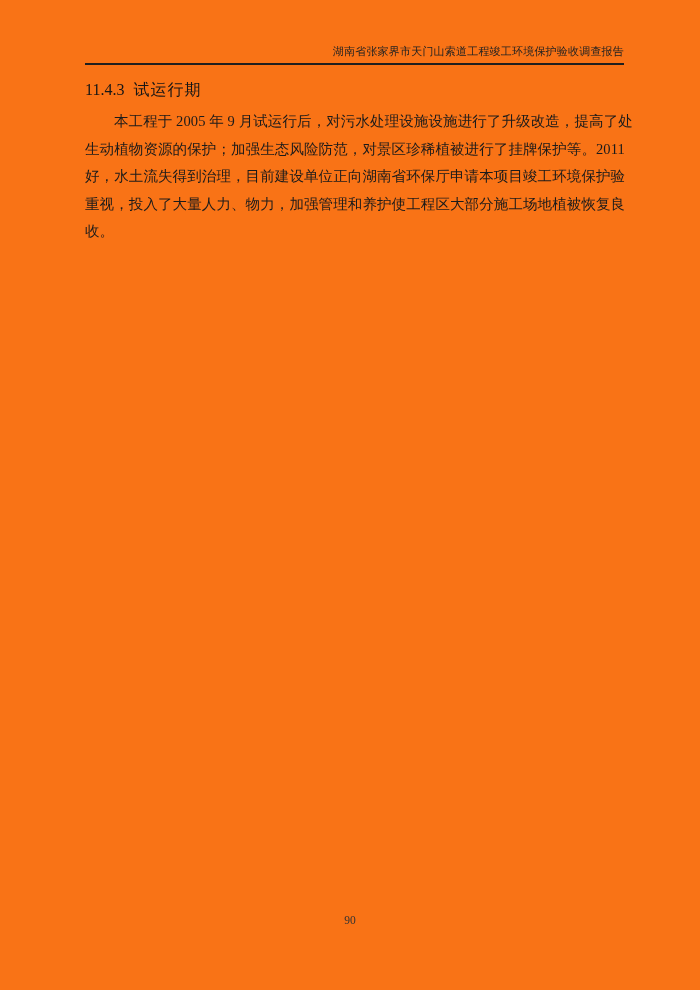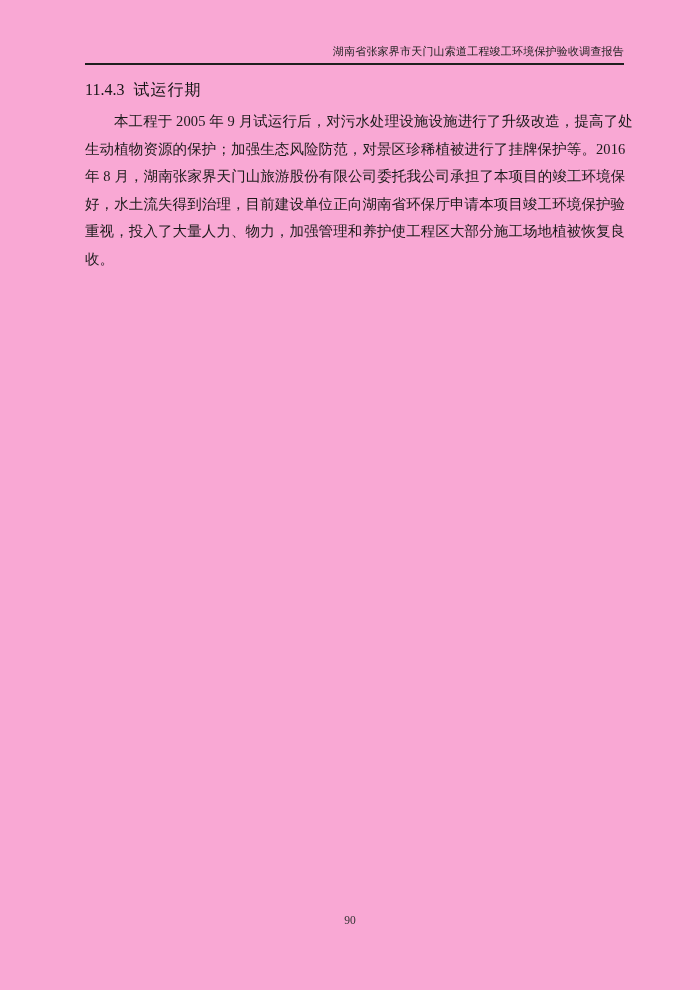--- a/index.html
+++ b/index.html
@@ -4,21 +4,21 @@
 <style>
   html, body {
     margin: 0;
     padding: 0;
     background: #ffffff;
   }
   .page {
     position: relative;
     width: 700px;
     height: 990px;
-    background: #f9a8d4;
+    background: #f97316;
     overflow: hidden;
     font-family: "Liberation Serif", "DejaVu Serif", serif;
     color: #1b1b1b;
   }
   
   .header {
     position: absolute;
     left: 85px;
     width: 539px;
     top: 44px;
@@ -100,22 +100,21 @@
   </div>
 
   <div class="header-rule"></div>
 
   <div class="section-heading">
     <span>11.4.3</span><span class="sec-title">试运行期</span>
   </div>
 
   <div class="body-text">
       <div class="line indent">本工程于 2005 年 9 月试运行后，对污水处理设施设施进行了升级改造，提高了处</div>
-      <div class="line">生动植物资源的保护；加强生态风险防范，对景区珍稀植被进行了挂牌保护等。2016</div>
-      <div class="line">年 8 月，湖南张家界天门山旅游股份有限公司委托我公司承担了本项目的竣工环境保</div>
+      <div class="line">生动植物资源的保护；加强生态风险防范，对景区珍稀植被进行了挂牌保护等。2011</div>
       <div class="line">好，水土流失得到治理，目前建设单位正向湖南省环保厅申请本项目竣工环境保护验</div>
       <div class="line">重视，投入了大量人力、物力，加强管理和养护使工程区大部分施工场地植被恢复良</div>
       <div class="line last">收。</div>
     </div>
 
   <div class="page-number">90</div>
 
 </div>
 
 </body></html>

